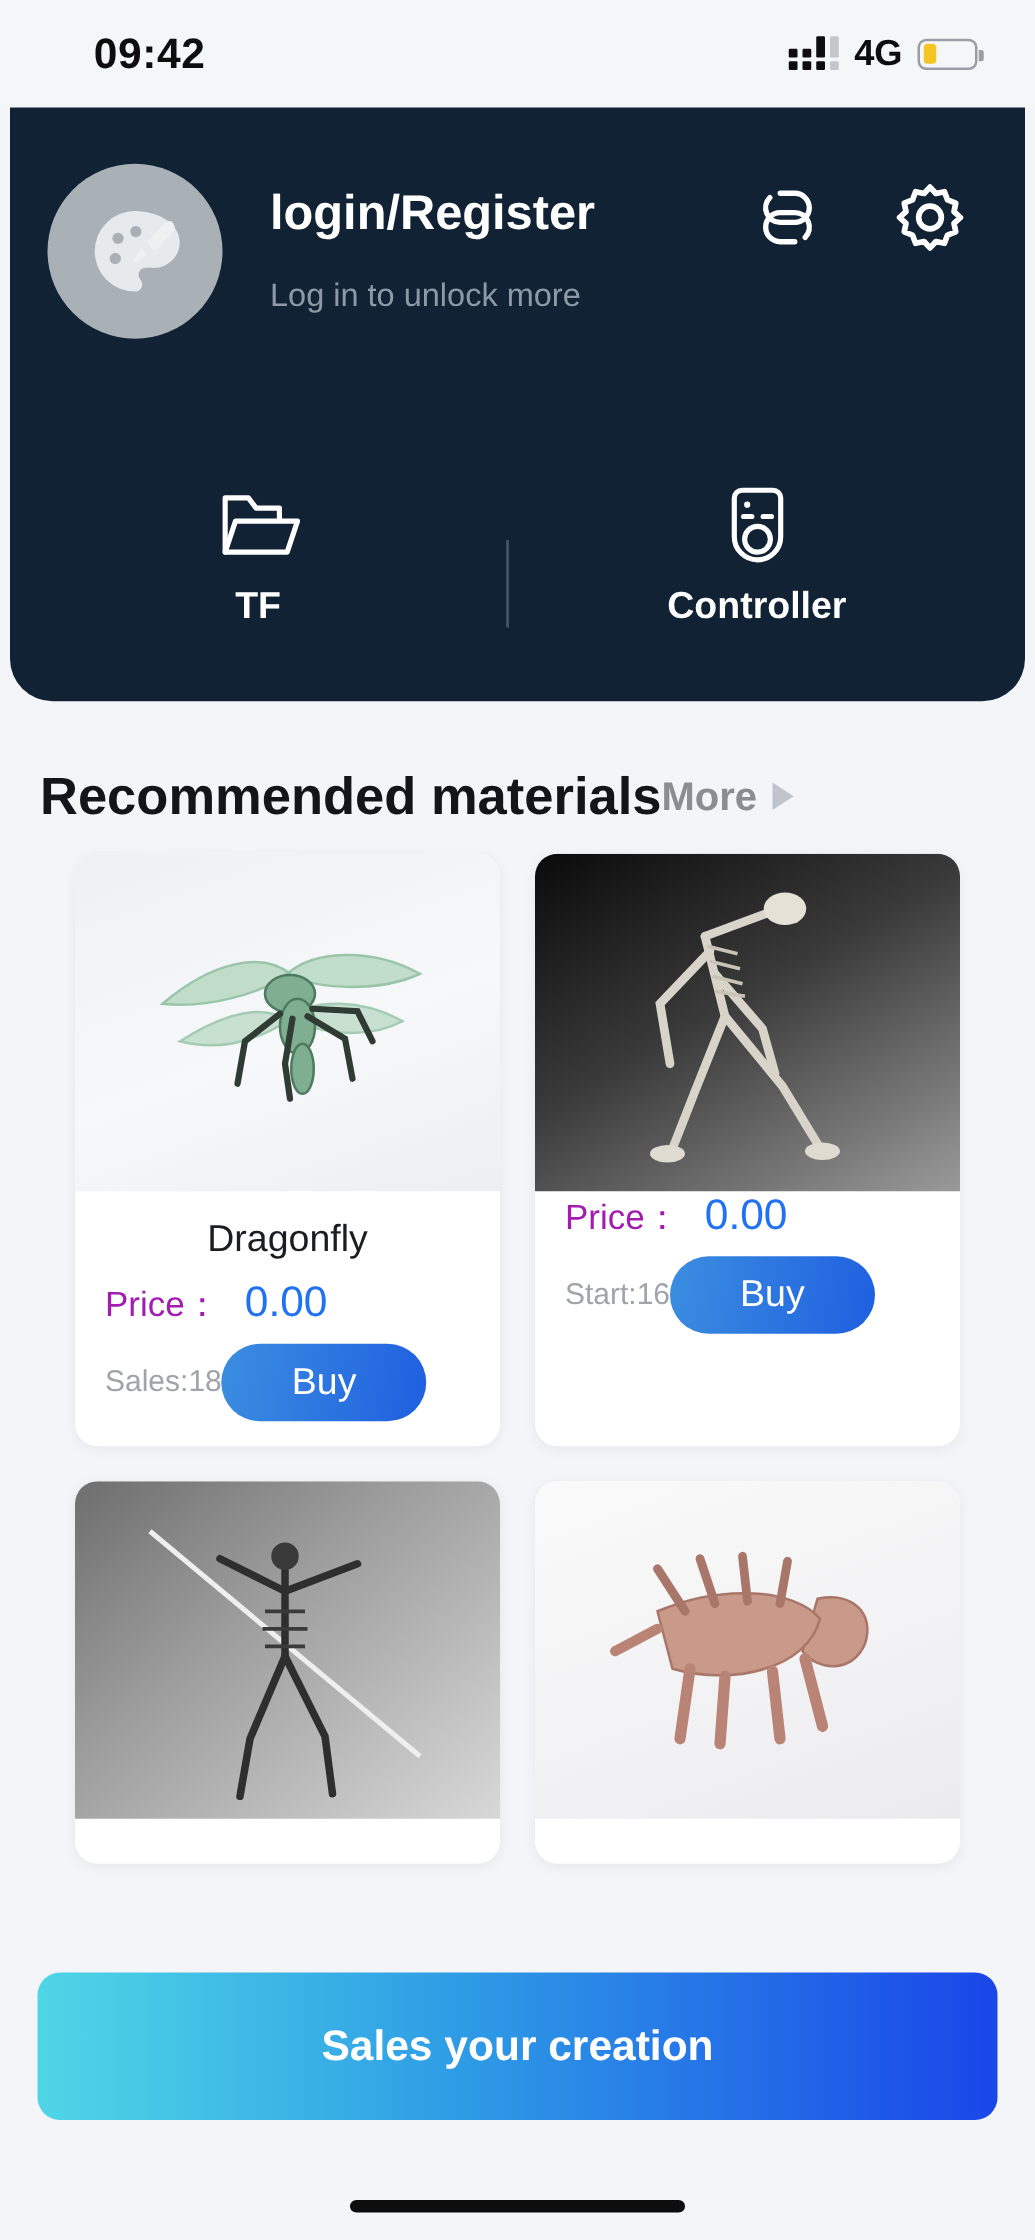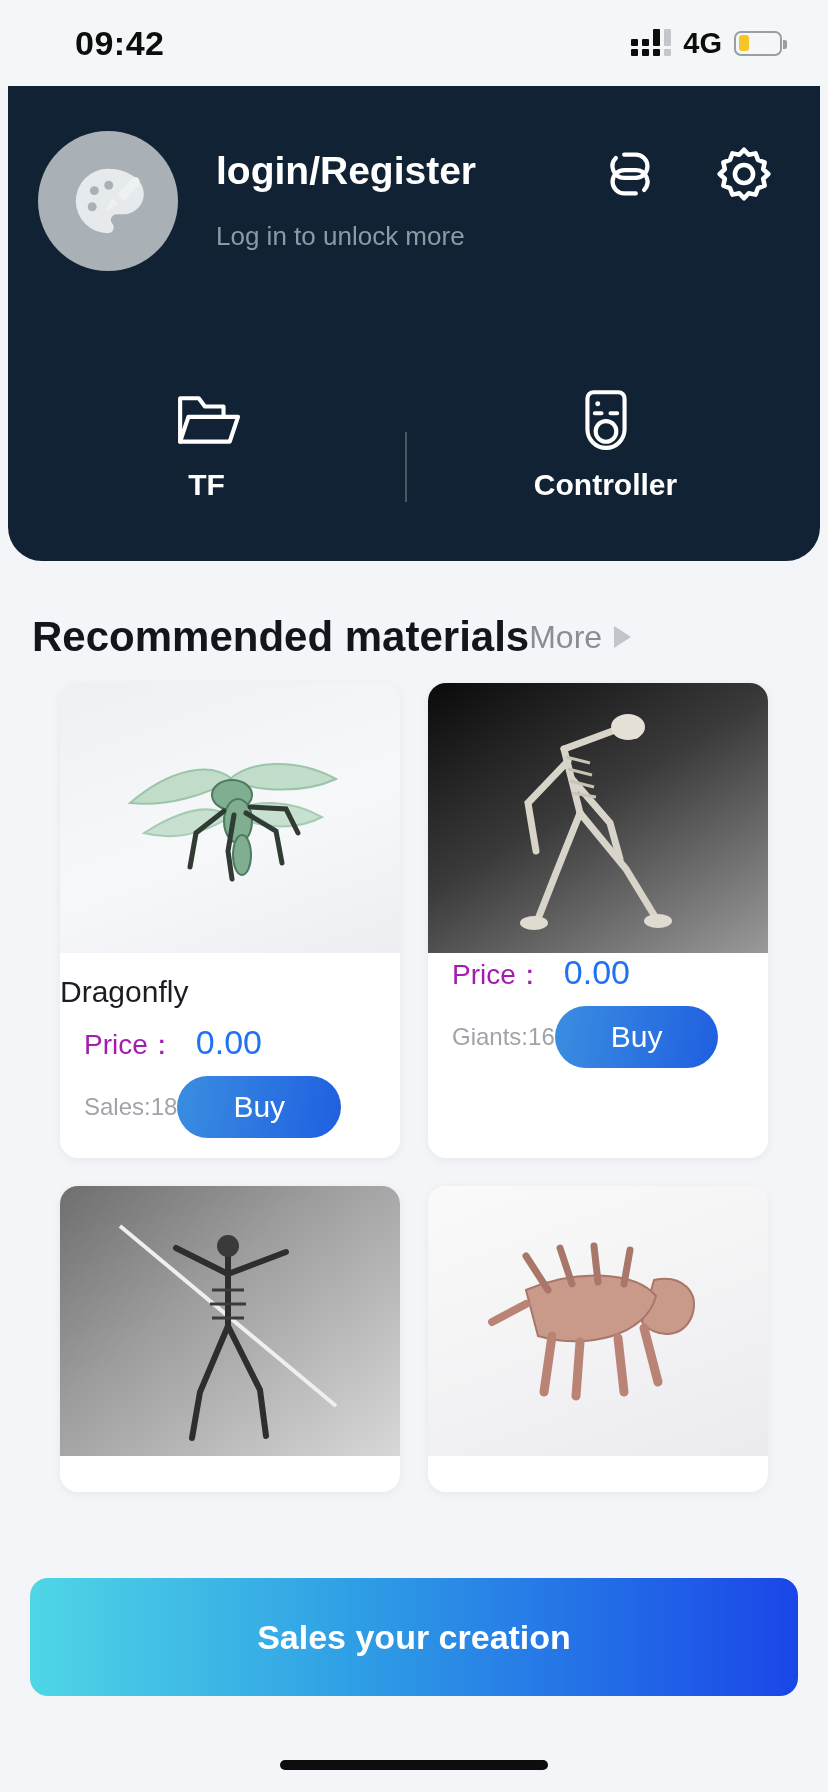--- a/index.html
+++ b/index.html
@@ -175,20 +175,21 @@
   .section-title {
     font-size: 42px;
     font-weight: bold;
     color: #14151a;
   }
   .more-link {
     display: flex;
     align-items: center;
     gap: 12px;
     cursor: pointer;
+    font-weight: bold;
   }
   .more-text {
     font-size: 32px;
     color: #8b8d93;
   }
   .more-arrow {
     width: 0; height: 0;
     border-left: 17px solid #c0c4cc;
     border-top: 11px solid transparent;
     border-bottom: 11px solid transparent;
@@ -209,20 +210,21 @@
     display: flex;
     flex-direction: column;
   }
   .card-thumb {
     height: 270px;
     width: 100%;
     position: relative;
     overflow: hidden;
   }
   .card-title {
+    text-align: center;
     font-size: 30px;
     color: #1c1d22;
     padding: 22px 0 14px;
   }
   .price-row {
     display: flex;
     align-items: baseline;
     padding: 0 6px 0 24px;
   }
   .price-label {
@@ -453,21 +455,21 @@
           <ellipse cx="66" cy="240" rx="14" ry="7"></ellipse>
           <ellipse cx="190" cy="238" rx="14" ry="7"></ellipse>
         </g>
       </svg>
     </div>
     <div class="price-row">
       <span class="price-label">Price：</span>
       <span class="price-value">0.00</span>
     </div>
     <div class="sales-row">
-      <span class="sales-text">Giants:16</span>
+      <span class="sales-text">Start:16</span>
       <button class="buy-btn">Buy</button>
     </div>
   </div>
 
   <div class="card">
     <div class="card-thumb thumb-warrior">
       <svg viewBox="0 0 260 270" width="100%" height="100%">
         <path d="M20 40 L236 220" stroke="#efefef" stroke-width="4" fill="none"></path>
         <g stroke="#2e2e2e" stroke-width="6" fill="none" stroke-linecap="round">
           <path d="M128 70 L128 140"></path>

